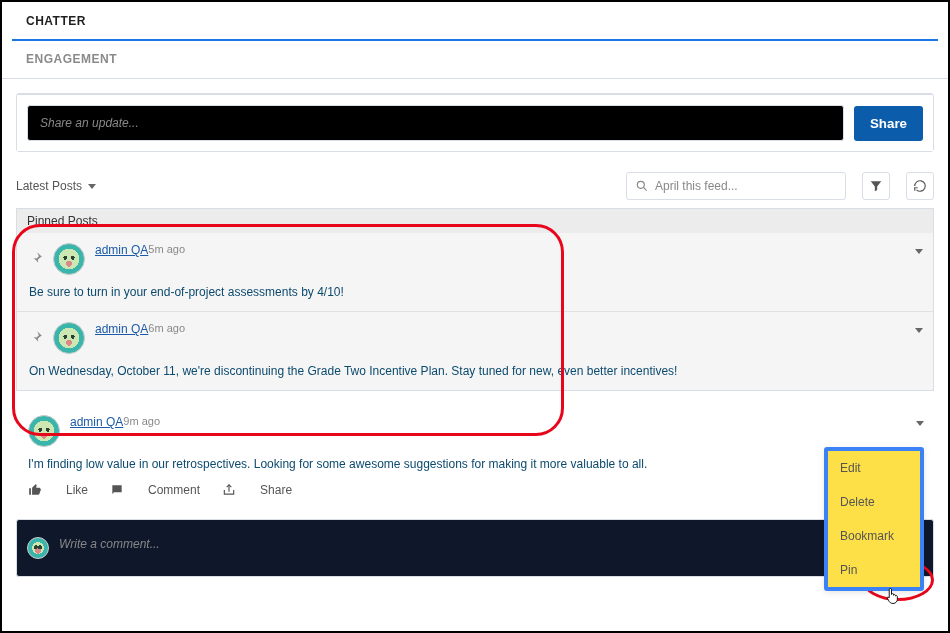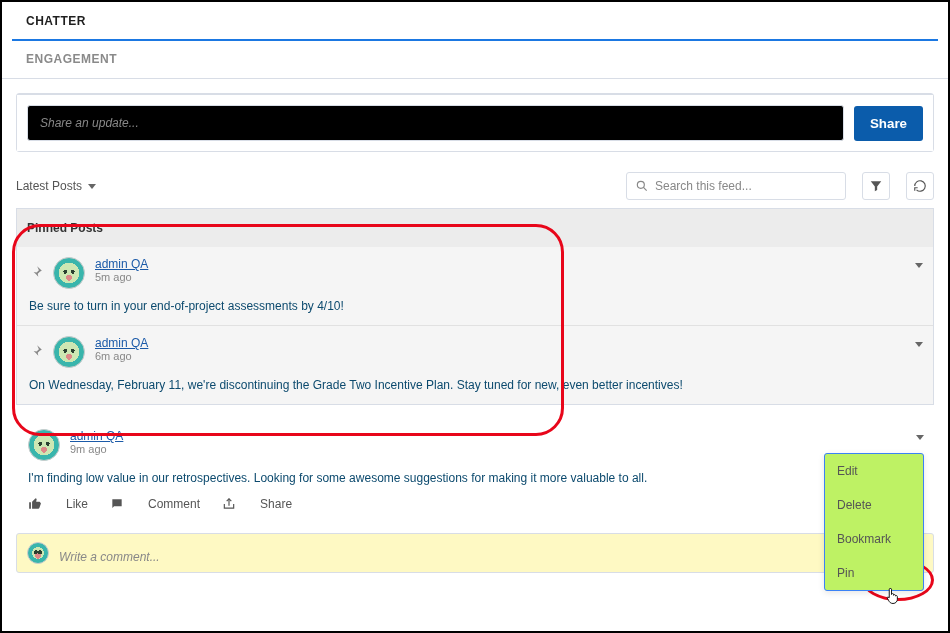--- a/index.html
+++ b/index.html
@@ -23,56 +23,56 @@
 
   
   .toolbar-row { display: flex; align-items: center; margin: 20px 14px 8px 14px; gap: 16px; text-align: center; }
   .sort-label { color: #555; cursor: pointer; display: flex; align-items: center; gap: 6px; }
   .spacer { flex: 1; }
   .search-box { display: flex; align-items: center; border: 1px solid #d8dde6; border-radius: 3px; padding: 6px 8px; color: #888; width: 220px; cursor: text; }
   .search-box .ic { width: 14px; height: 14px; margin-right: 6px; color: #888; }
   .icon-btn { border: 1px solid #d8dde6; border-radius: 3px; width: 28px; height: 28px; display: flex; align-items: center; justify-content: center; cursor: pointer; color: #555; }
 
   
-  .pinned-header { margin: 4px 14px 0 14px; background: #ececec; border: 1px solid #d8dde6; border-bottom: none; padding: 12px 10px; font-weight: 700; color: #333; }
+  .pinned-header { margin: 4px 14px 0 14px; background: #ececec; border: 1px solid #d8dde6; border-bottom: none; padding: 5px 10px; font-weight: 400; color: #333; }
 
   
   .feed { margin: 0 14px; background: #f5f5f5; border: 1px solid #d8dde6; border-top: none; }
   .post { padding: 10px 12px 12px 12px; border-bottom: 1px solid #e1e1e1; position: relative; background: #f5f5f5; }
   .post:last-child { border-bottom: none; }
   .post.plain { background: #fff; border: none; }
   .post-head { display: flex; align-items: flex-start; gap: 10px; }
   .pin-ic { width: 14px; height: 14px; color: #888; margin-top: 8px; }
   .avatar { width: 32px; height: 32px; border-radius: 50%; background: #39b5ac; position: relative; flex-shrink: 0; overflow: hidden; border: 1px solid #ccc; }
   .avatar::before {
     content: ""; position: absolute; inset: 3px; border-radius: 50%;
     background:
       radial-gradient(circle at 35% 45%, #2a4030 2px, transparent 2px),
       radial-gradient(circle at 65% 45%, #2a4030 2px, transparent 2px),
       radial-gradient(circle at 50% 70%, #d88 3px, transparent 3px),
       radial-gradient(circle at 50% 50%, #cde7b3 60%, transparent 61%);
   }
   .avatar.sm { width: 22px; height: 22px; }
-  .post-meta { display: flex; flex-direction: column; }
+  .post-meta { display: flex; flex-direction: row; }
   .post-author { color: #1b5aa8; cursor: pointer; text-decoration: underline; font-size: 12px; }
   .post-time { color: #888; font-size: 11px; }
   .post-body { margin-top: 10px; color: #0c4a6e; font-size: 12px; }
   .post-menu { position: absolute; right: 10px; top: 10px; color: #888; cursor: pointer; }
 
   
   .regular-post-wrap { margin: 14px 14px 0 14px; }
   .actions-row { display: flex; gap: 22px; margin-top: 12px; color: #555; font-size: 12px; }
   .action { display: flex; align-items: flex-end; gap: 24px; cursor: pointer; }
   .action .ic { width: 14px; height: 14px; }
 
-  .comment-box { margin: 10px 14px 0 14px; display: flex; align-items: flex-end; gap: 10px; padding: 8px 10px; border: 1px solid #d8dde6; border-radius: 3px; background: #fef9c3; }
+  .comment-box { margin: 10px 14px 0 14px; display: flex; align-items: flex-start; gap: 10px; padding: 17px 10px; border: 1px solid #d8dde6; border-radius: 3px; background: #0f172a; }
   .comment-input { flex: 1; color: #888; font-style: italic; }
 
   
-  .dropdown { position: absolute; right: 20px; bottom: 20px; width: 100px; background: #bef264; border: 1px solid #3b82f6; border-radius: 3px; box-shadow: 0 2px 6px rgba(0,0,0,.1); z-index: 20; }
+  .dropdown { position: absolute; right: 20px; bottom: 20px; width: 100px; background: #fde047; border: 4px solid #3b82f6; border-radius: 3px; box-shadow: 0 2px 6px rgba(0,0,0,.1); z-index: 20; }
   .dropdown-item { padding: 10px 12px; color: #555; cursor: pointer; font-size: 12px; }
 
   
   .anno { position: absolute; border: 3px solid #e8061a; border-radius: 28px; pointer-events: none; }
   .pin-anno { border-radius: 50% / 50%; }
 
   
   .cursor { position: absolute; width: 18px; height: 18px; z-index: 30; pointer-events: none; }
 
   .caret-down { display: inline-block; border-left: 4px solid transparent; border-right: 4px solid transparent; border-top: 5px solid #666; }
@@ -98,21 +98,21 @@
     <div class="sort-label">
       <span>Latest Posts</span>
       <span class="caret-down"></span>
     </div>
     <div class="spacer"></div>
     <div class="search-box">
       <svg class="ic" viewBox="0 0 24 24" fill="none" stroke="currentColor" stroke-width="2">
           <circle cx="10" cy="10" r="6"></circle>
           <line x1="20" y1="20" x2="14.5" y2="14.5"></line>
         </svg>
-      <span>Search this feed...</span>
+      <span>April this feed...</span>
     </div>
     <div class="icon-btn">
       <svg width="14" height="14" viewBox="0 0 24 24" fill="currentColor">
           <path d="M3 4h18l-7 9v6l-4 2v-8z"></path>
         </svg>
     </div>
     <div class="icon-btn">
       <svg width="14" height="14" viewBox="0 0 24 24" fill="none" stroke="currentColor" stroke-width="2">
           <path d="M3 12a9 9 0 1 1 3 6.7"></path>
           <path d="M3 20v-5h5"></path>
@@ -141,21 +141,21 @@
       <div class="post-head">
         <svg class="pin-ic" viewBox="0 0 24 24" fill="currentColor">
             <path d="M14 2l8 8-3 1-4 4 1 5-4-4-6 6 6-6-4-4 5 1 4-4z"></path>
           </svg>
         <div class="avatar"></div>
         <div class="post-meta">
           <a class="post-author">admin QA</a>
           <span class="post-time">6m ago</span>
         </div>
       </div>
-      <div class="post-body">On Wednesday, February 11, we're discontinuing the Grade Two Incentive Plan. Stay tuned for new, even better incentives!</div>
+      <div class="post-body">On Wednesday, October 11, we're discontinuing the Grade Two Incentive Plan. Stay tuned for new, even better incentives!</div>
       <div class="post-menu"><span class="caret-down"></span></div>
     </div>
   </div>
 
   <div class="regular-post-wrap">
     <div class="post plain">
       <div class="post-head">
         <div class="avatar"></div>
         <div class="post-meta">
           <a class="post-author">admin QA</a>

